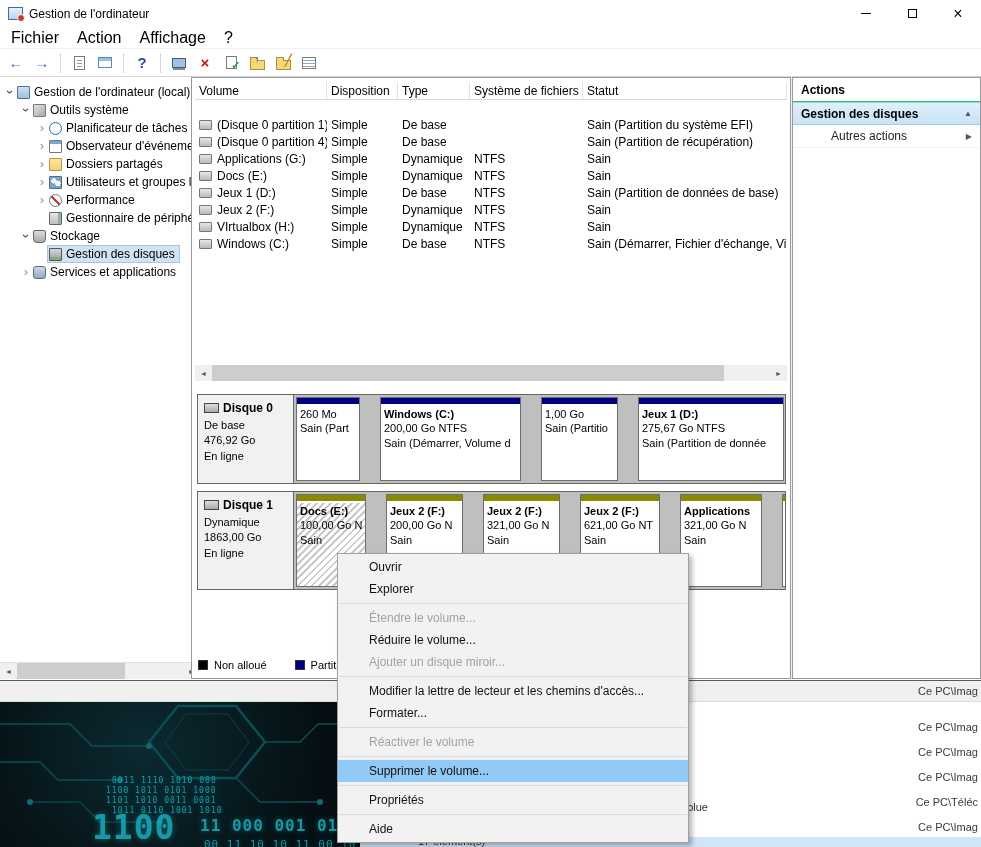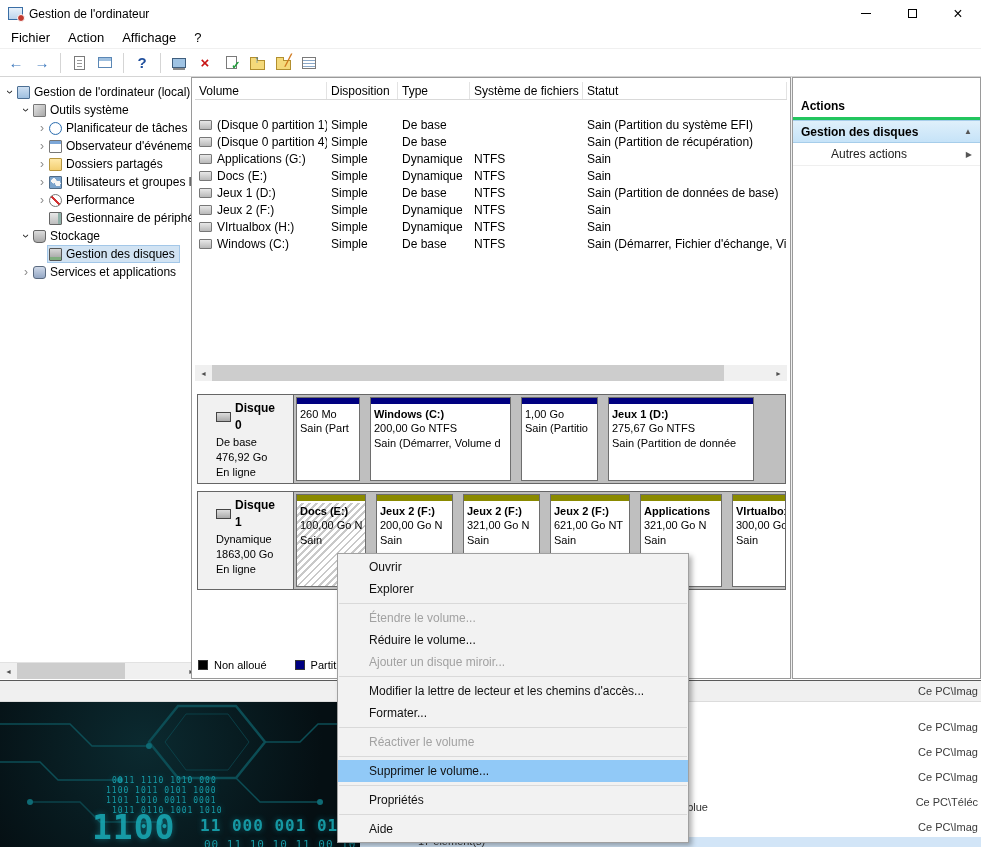--- a/index.html
+++ b/index.html
@@ -15,21 +15,21 @@
               background:linear-gradient(#e8f1fa,#bcd4ec);position:relative;flex:none;}
   .title-icon::after{content:"";position:absolute;right:-3px;bottom:-3px;width:6px;height:6px;
               background:#c23a2f;border-radius:50%;border:1px solid #fff;}
   .title-text{font-size:12px;}
   .win-controls{margin-left:auto;display:flex;height:100%;}
   .win-btn{width:46px;height:100%;display:flex;align-items:center;justify-content:center;}
   .glyph-min{width:10px;height:1px;background:#000;display:block;}
   .glyph-max{width:9px;height:9px;border:1px solid #000;display:block;}
   .glyph-close{font-size:16px;line-height:1;}
 
-  .menubar{height:21px;display:flex;align-items:center;padding-left:2px;font-size:13px;}
+  .menubar{height:21px;display:flex;align-items:center;padding-left:2px;font-size:16px;}
   .menu-item{padding:2px 9px;}
 
   .toolbar{height:29px;display:flex;align-items:center;padding-left:4px;gap:2px;
            border-top:1px solid #f0f0f0;border-bottom:1px solid #d5d5d5;}
   .tb-btn{width:24px;height:24px;display:flex;align-items:center;justify-content:center;flex:none;}
   .tb-glyph{font-size:15px;font-weight:bold;line-height:1;}
   .tb-sep{width:1px;height:20px;background:#d5d5d5;margin:0 4px;flex:none;}
   .tb-shape{display:inline-block;position:relative;}
   .shape-doc{width:11px;height:14px;background:#fff;border:1px solid #7a7a7a;}
   .shape-doc::before{content:"";position:absolute;left:2px;top:3px;right:2px;height:7px;
@@ -94,38 +94,38 @@
               background:linear-gradient(#e8e8e8,#b9b9b9);}
   .center-hscroll{position:absolute;left:3px;top:287px;width:592px;height:16px;}
   .center-hscroll .sb-thumb{flex:1;}
   .center-hscroll .sb-rest{flex:none;width:46px;}
 
   .disk-area{position:absolute;left:5px;top:316px;width:589px;}
   .disk-block{display:flex;border:1px solid #666;background:#bfbfbf;margin-bottom:7px;}
   .disk-0{height:90px;}
   .disk-1{height:99px;justify-content:center;}
   .disk-label{width:96px;flex:none;background:#f1f1f1;border-right:1px solid #666;
-              padding:5px 18px;font-size:11px;line-height:1.4;}
+              padding:5px 6px;font-size:11px;line-height:1.4;}
   .disk-name{font-weight:bold;font-size:12px;display:flex;align-items:center;gap:4px;margin-bottom:1px;}
   .disk-icon{width:15px;height:10px;flex:none;border:1px solid #444;background:linear-gradient(#ddd,#aaa);}
   .disk-parts{flex:1;display:flex;padding:2px;overflow:hidden;}
-  .part{flex:none;border:1px solid #6e6e6e;background:#fff;margin-right:10px;display:flex;
+  .part{flex:none;border:1px solid #6e6e6e;background:#fff;margin-right:20px;display:flex;
         flex-direction:column;overflow:hidden;}
   .part-stripe{height:8px;flex:none;border-bottom:2px solid #fff;}
   .part-body{flex:1;padding:1px 3px;font-size:11px;line-height:1.3;white-space:nowrap;overflow:hidden;}
   .part-title{font-weight:bold;}
   .part.hatched .part-body{background:repeating-linear-gradient(135deg,#fff 0 3px,#c9c9c9 3px 5px);}
 
   .legend{position:absolute;left:6px;top:581px;display:flex;gap:28px;align-items:center;font-size:11px;}
   .legend-item{display:flex;align-items:center;}
   .legend-swatch{width:10px;height:10px;display:inline-block;margin-right:6px;border:1px solid #333;}
 
   .actions-panel{position:absolute;left:792px;top:0;width:189px;bottom:0;background:#fff;
                  border:1px solid #9a9a9a;}
-  .actions-title{font-size:12px;font-weight:bold;padding:5px 8px 4px;border-bottom:3px solid #22c55e;margin-top:16px;}
+  .actions-title{font-size:12px;font-weight:bold;padding:5px 8px 4px;border-bottom:1px solid #22c55e;}
   .action-row{height:23px;display:flex;align-items:center;font-size:12px;padding:0 8px;}
   .action-row.selected{background:linear-gradient(#dff0fb,#c6e3f8);border-top:1px solid #a6cdea;
                  border-bottom:1px solid #a6cdea;font-weight:bold;}
   .action-row:not(.selected){padding-left:38px;border-bottom:1px solid #efefef;color:#222;}
   .action-chevron{margin-left:auto;font-size:8px;color:#555;}
 
   
   .behind-strip{position:absolute;left:0;top:681px;width:981px;height:21px;background:#f0f0f0;
                 border-bottom:1px solid #dcdcdc;display:flex;align-items:center;
                 justify-content:flex-end;padding-right:3px;font-size:11px;color:#3a3a3a;}

